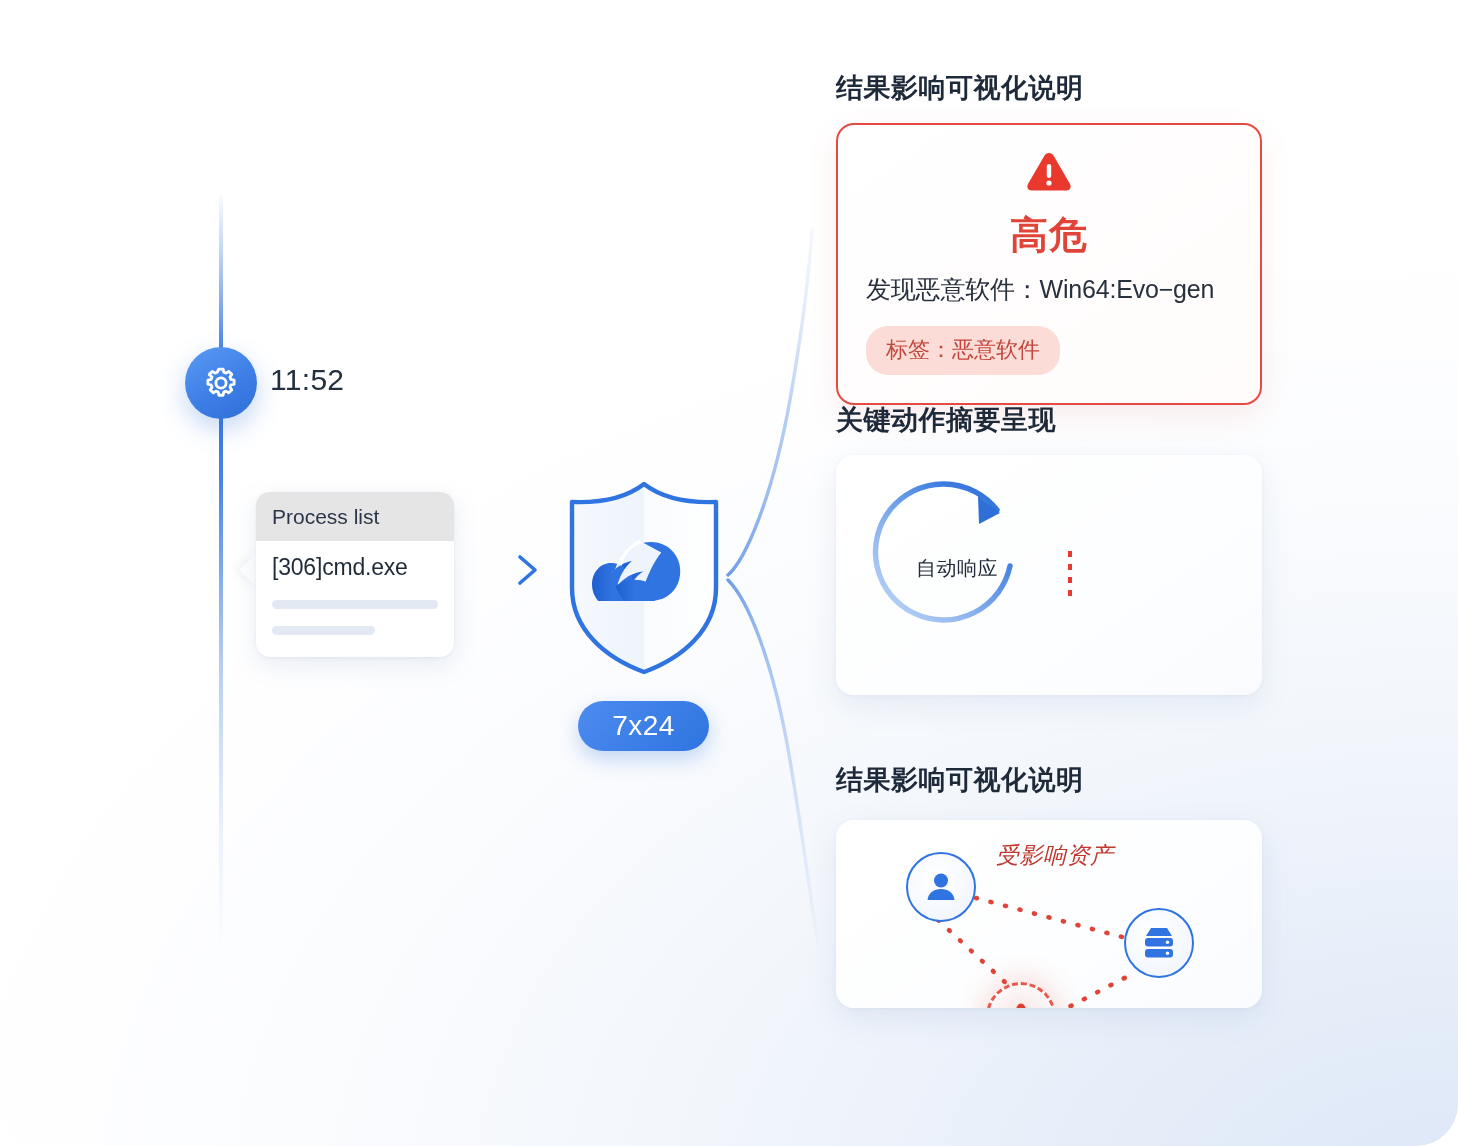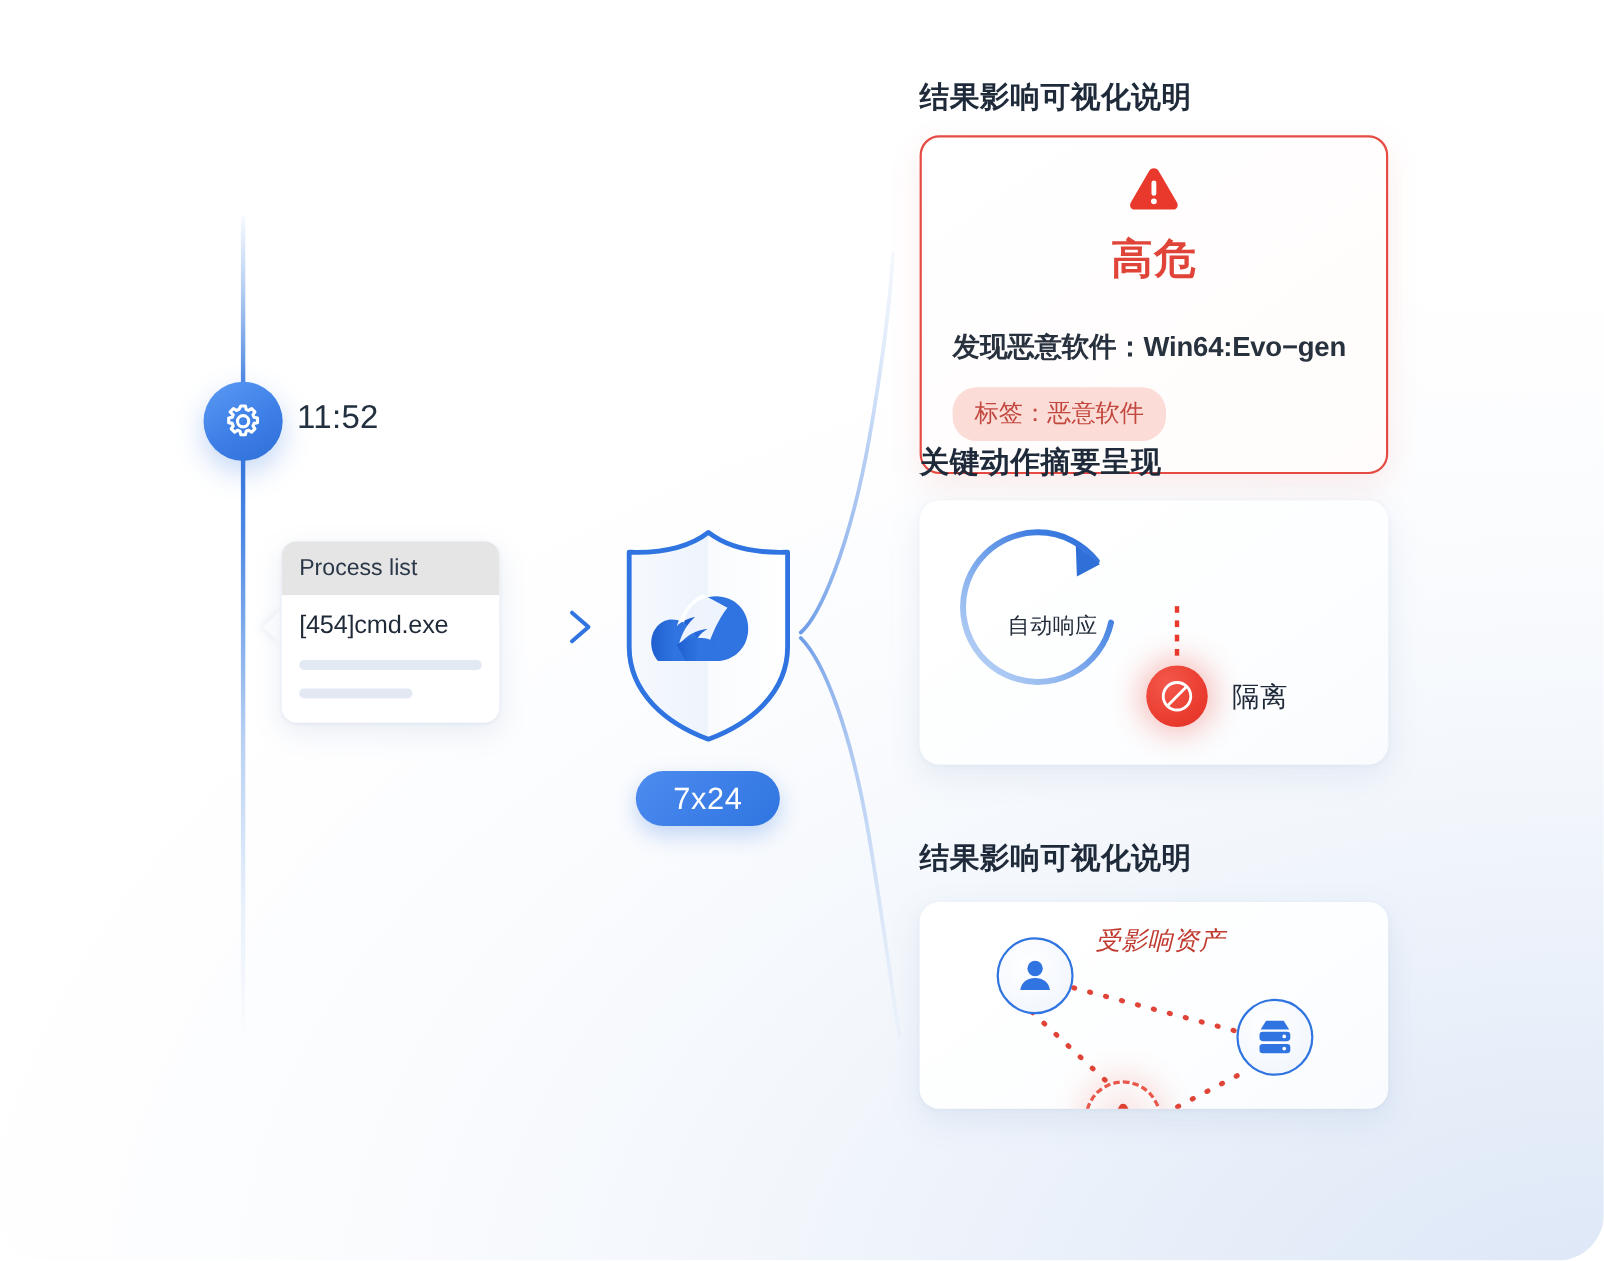--- a/index.html
+++ b/index.html
@@ -149,25 +149,24 @@
     background: linear-gradient(145deg,#ffffff 0%, #fffcfb 100%);
   }
   #risk-head { display: flex; align-items: center; gap: 17px; flex-direction: column; }
   #risk-level {
     font-size: 38px;
     font-weight: bold;
     color: #e04438;
     letter-spacing: 1px;
   }
   #risk-detail {
-    margin-top: 38px;
+    margin-top: 12px;
     font-size: 25px;
     color: #28313e;
     letter-spacing: -0.2px;
-    font-weight: bold;
   }
   #risk-tag {
     margin-top: 20px;
     display: inline-block;
     background: #fbdcd6;
     color: #c2473e;
     font-size: 22px;
     padding: 9px 20px 10px 20px;
     border-radius: 22px;
   }
@@ -270,21 +269,21 @@
       <path fill="none" stroke="#ffffff" stroke-width="1.9" stroke-linejoin="round" d="M12 8.6a3.4 3.4 0 1 0 0 6.8 3.4 3.4 0 0 0 0-6.8z"></path>
       <path fill="none" stroke="#ffffff" stroke-width="1.9" stroke-linejoin="round" d="M10.6 2.7h2.8l.45 2.1 1.5.62 1.82-1.15 1.98 1.98-1.15 1.82.62 1.5 2.1.45v2.8l-2.1.45-.62 1.5 1.15 1.82-1.98 1.98-1.82-1.15-1.5.62-.45 2.1h-2.8l-.45-2.1-1.5-.62-1.82 1.15-1.98-1.98 1.15-1.82-.62-1.5-2.1-.45v-2.8l2.1-.45.62-1.5L4.15 6.25l1.98-1.98 1.82 1.15 1.5-.62z"></path>
     </svg>
   </div>
   <div id="timeline-time">11:52</div>
 
   <div id="process-tail"></div>
   <div id="process-card">
     <div id="process-card-header">Process list</div>
     <div id="process-card-body">
-      <div id="process-main-row">[454]cmd.exe</div>
+      <div id="process-main-row">[306]cmd.exe</div>
       <div class="skeleton-line"></div>
       <div class="skeleton-line short"></div>
     </div>
   </div>
 
   <svg id="flow-arrow" width="86" height="36">
     <path d="M2 18 L72 18" stroke="url(#gradArrow)" stroke-width="3.4" fill="none" stroke-linecap="round"></path>
     <path d="M58 5 L73 18 L58 31" stroke="#2f74e0" stroke-width="3.6" fill="none" stroke-linecap="round" stroke-linejoin="round"></path>
   </svg>
 
@@ -343,29 +342,20 @@
           </linearGradient>
         </defs>
         <path d="M133 30 A 68 68 0 1 0 146 86" fill="none" stroke="url(#loopGrad)" stroke-width="5.4" stroke-linecap="round"></path>
         <path d="M114 16 L136 33 L115 44" fill="#2f6fd8"></path>
       </svg>
       <div id="auto-resp-label">自动响应</div>
 
 
       <div id="ban-dots"></div>
 
-      <div class="ban-node" id="ban-node-2">
-        <div class="ban-circle">
-          <svg width="34" height="34" viewBox="0 0 34 34">
-            <circle cx="17" cy="17" r="12.5" fill="none" stroke="#ffffff" stroke-width="2.6"></circle>
-            <line x1="8.4" y1="25.6" x2="25.6" y2="8.4" stroke="#ffffff" stroke-width="2.6" stroke-linecap="round"></line>
-          </svg>
-        </div>
-        <div class="ban-label">隔离</div>
-      </div>
     </div>
   </div>
 
   <div class="section" id="section-impact">
     <div class="section-title">结果影响可视化说明</div>
     <div class="card" id="card-impact">
       <svg id="impact-links" width="426" height="256">
         <line x1="140" y1="78" x2="290" y2="118" stroke="#e04438" stroke-width="4.6" stroke-linecap="round" stroke-dasharray="1 14"></line>
         <line x1="102" y1="100" x2="172" y2="165" stroke="#e04438" stroke-width="4.6" stroke-linecap="round" stroke-dasharray="1 14"></line>
         <line x1="208" y1="200" x2="300" y2="152" stroke="#e04438" stroke-width="4.6" stroke-linecap="round" stroke-dasharray="1 14"></line>

